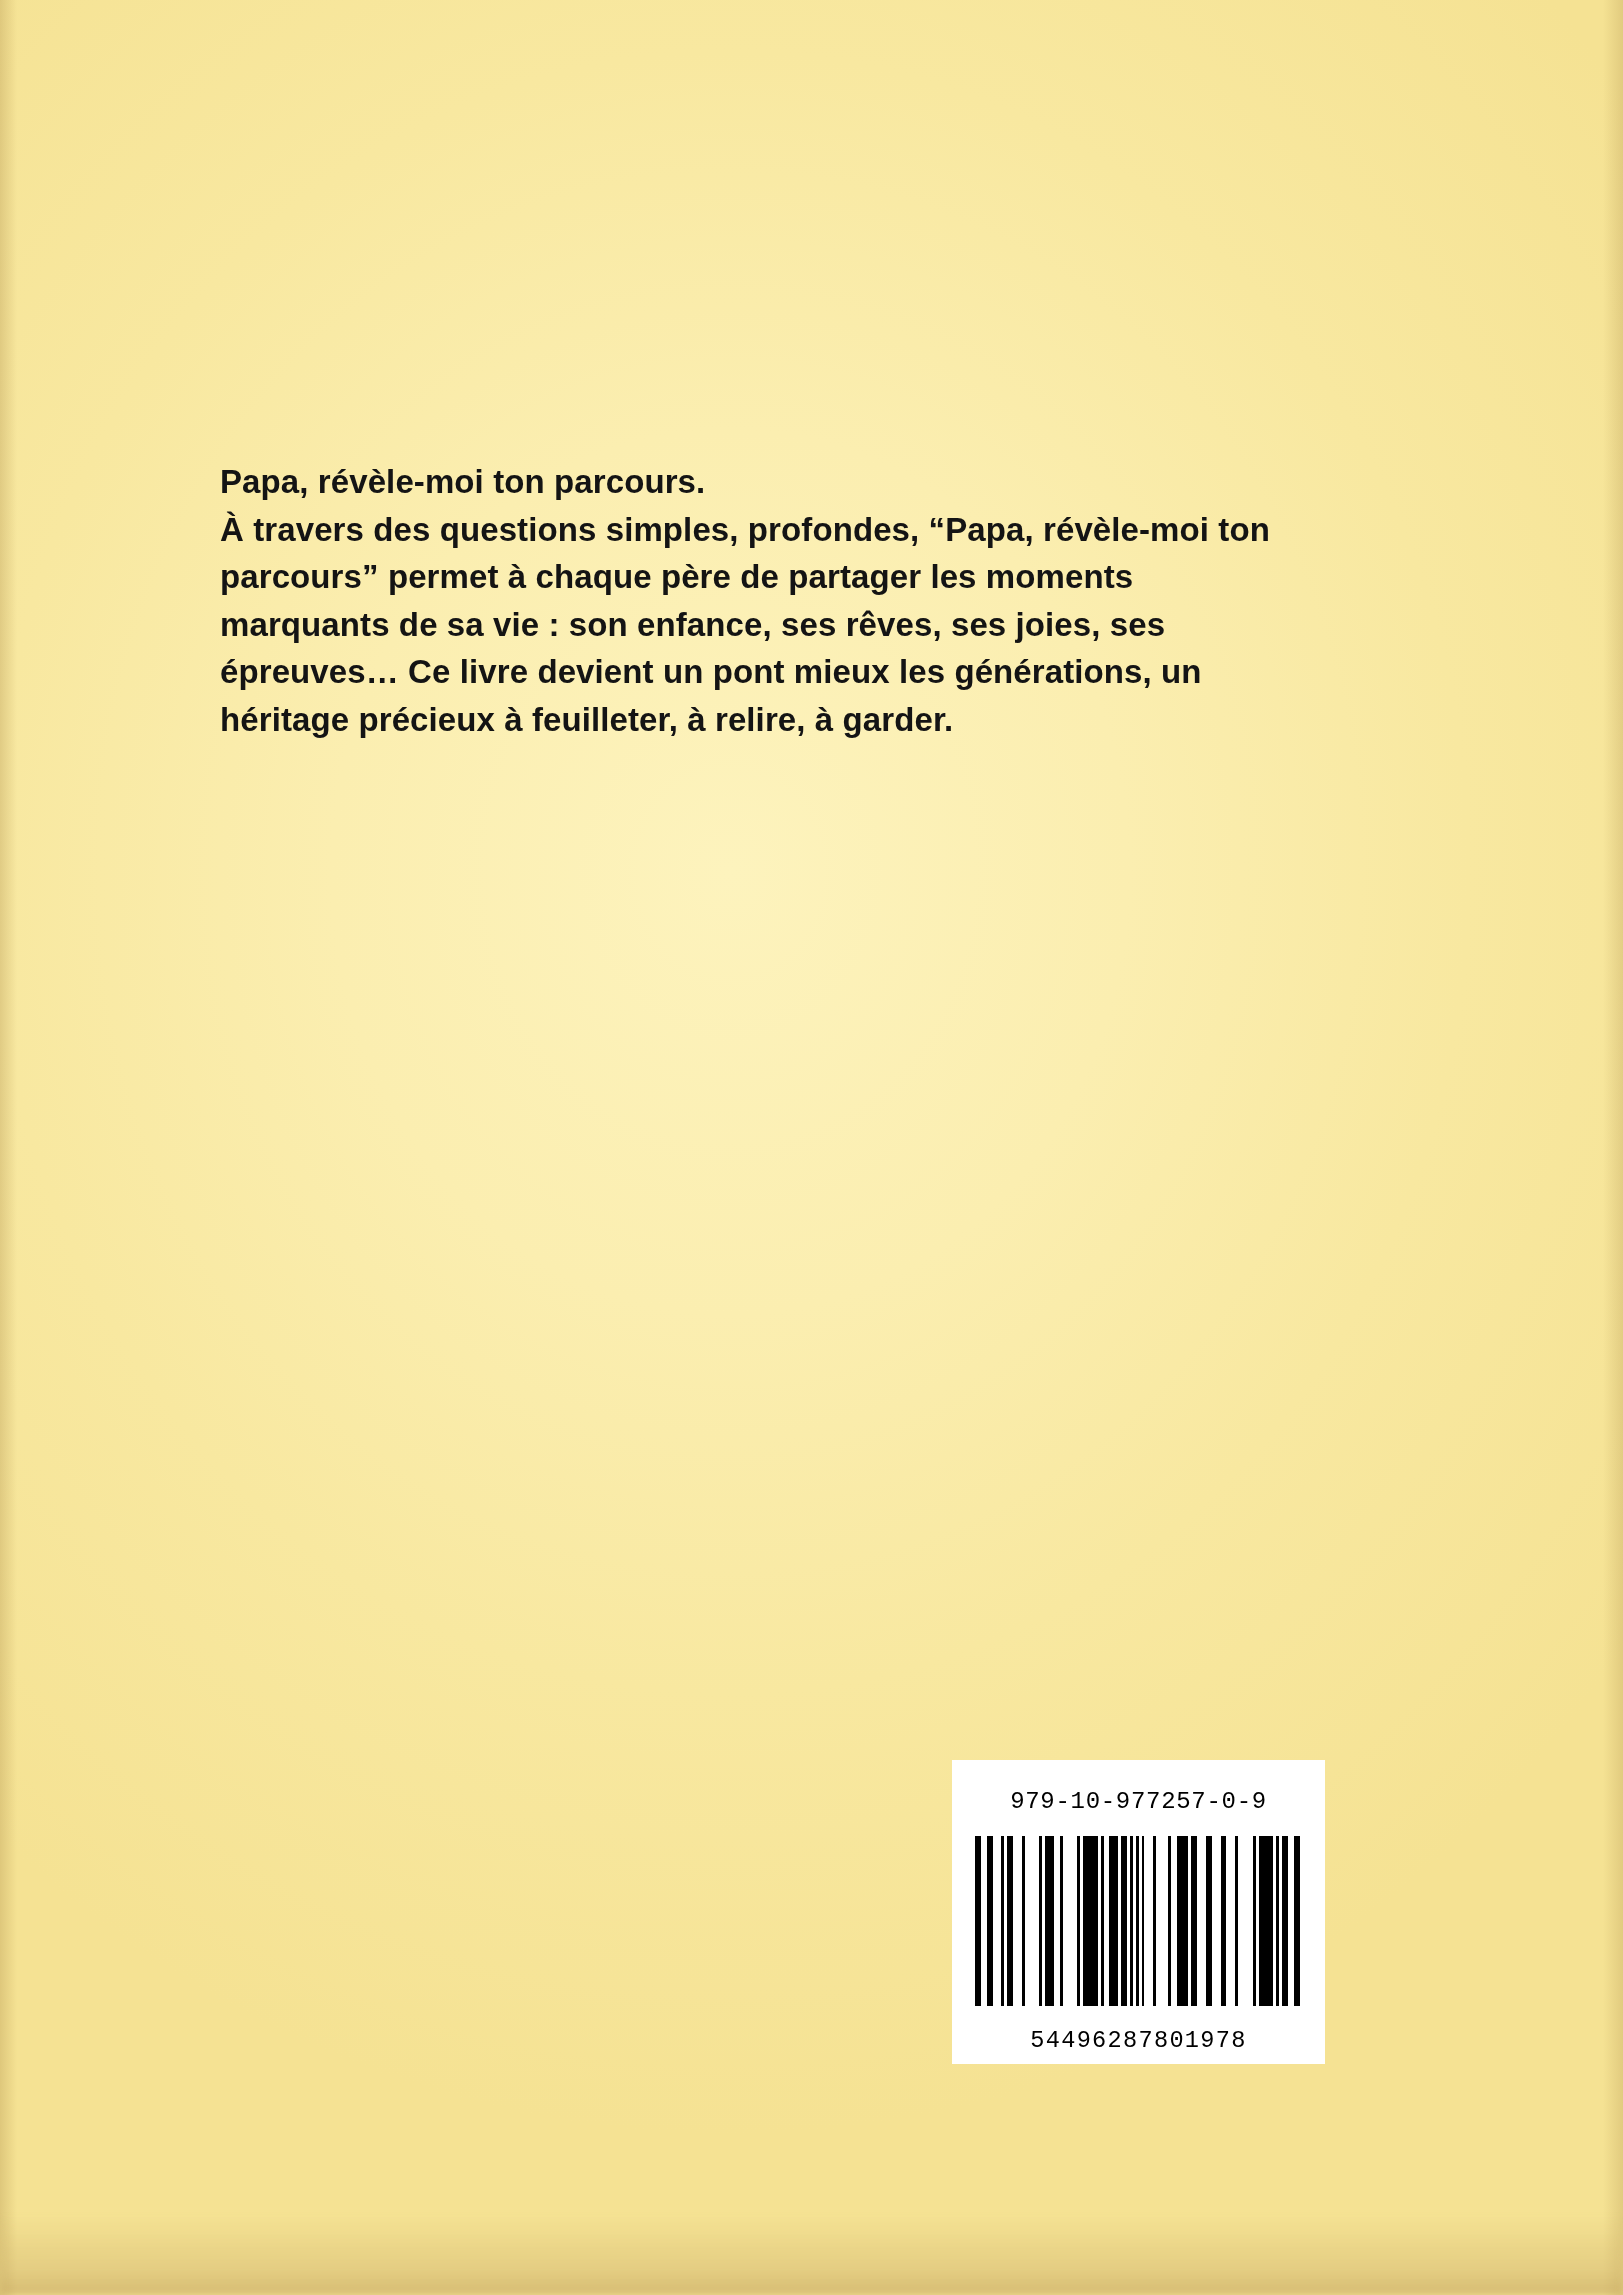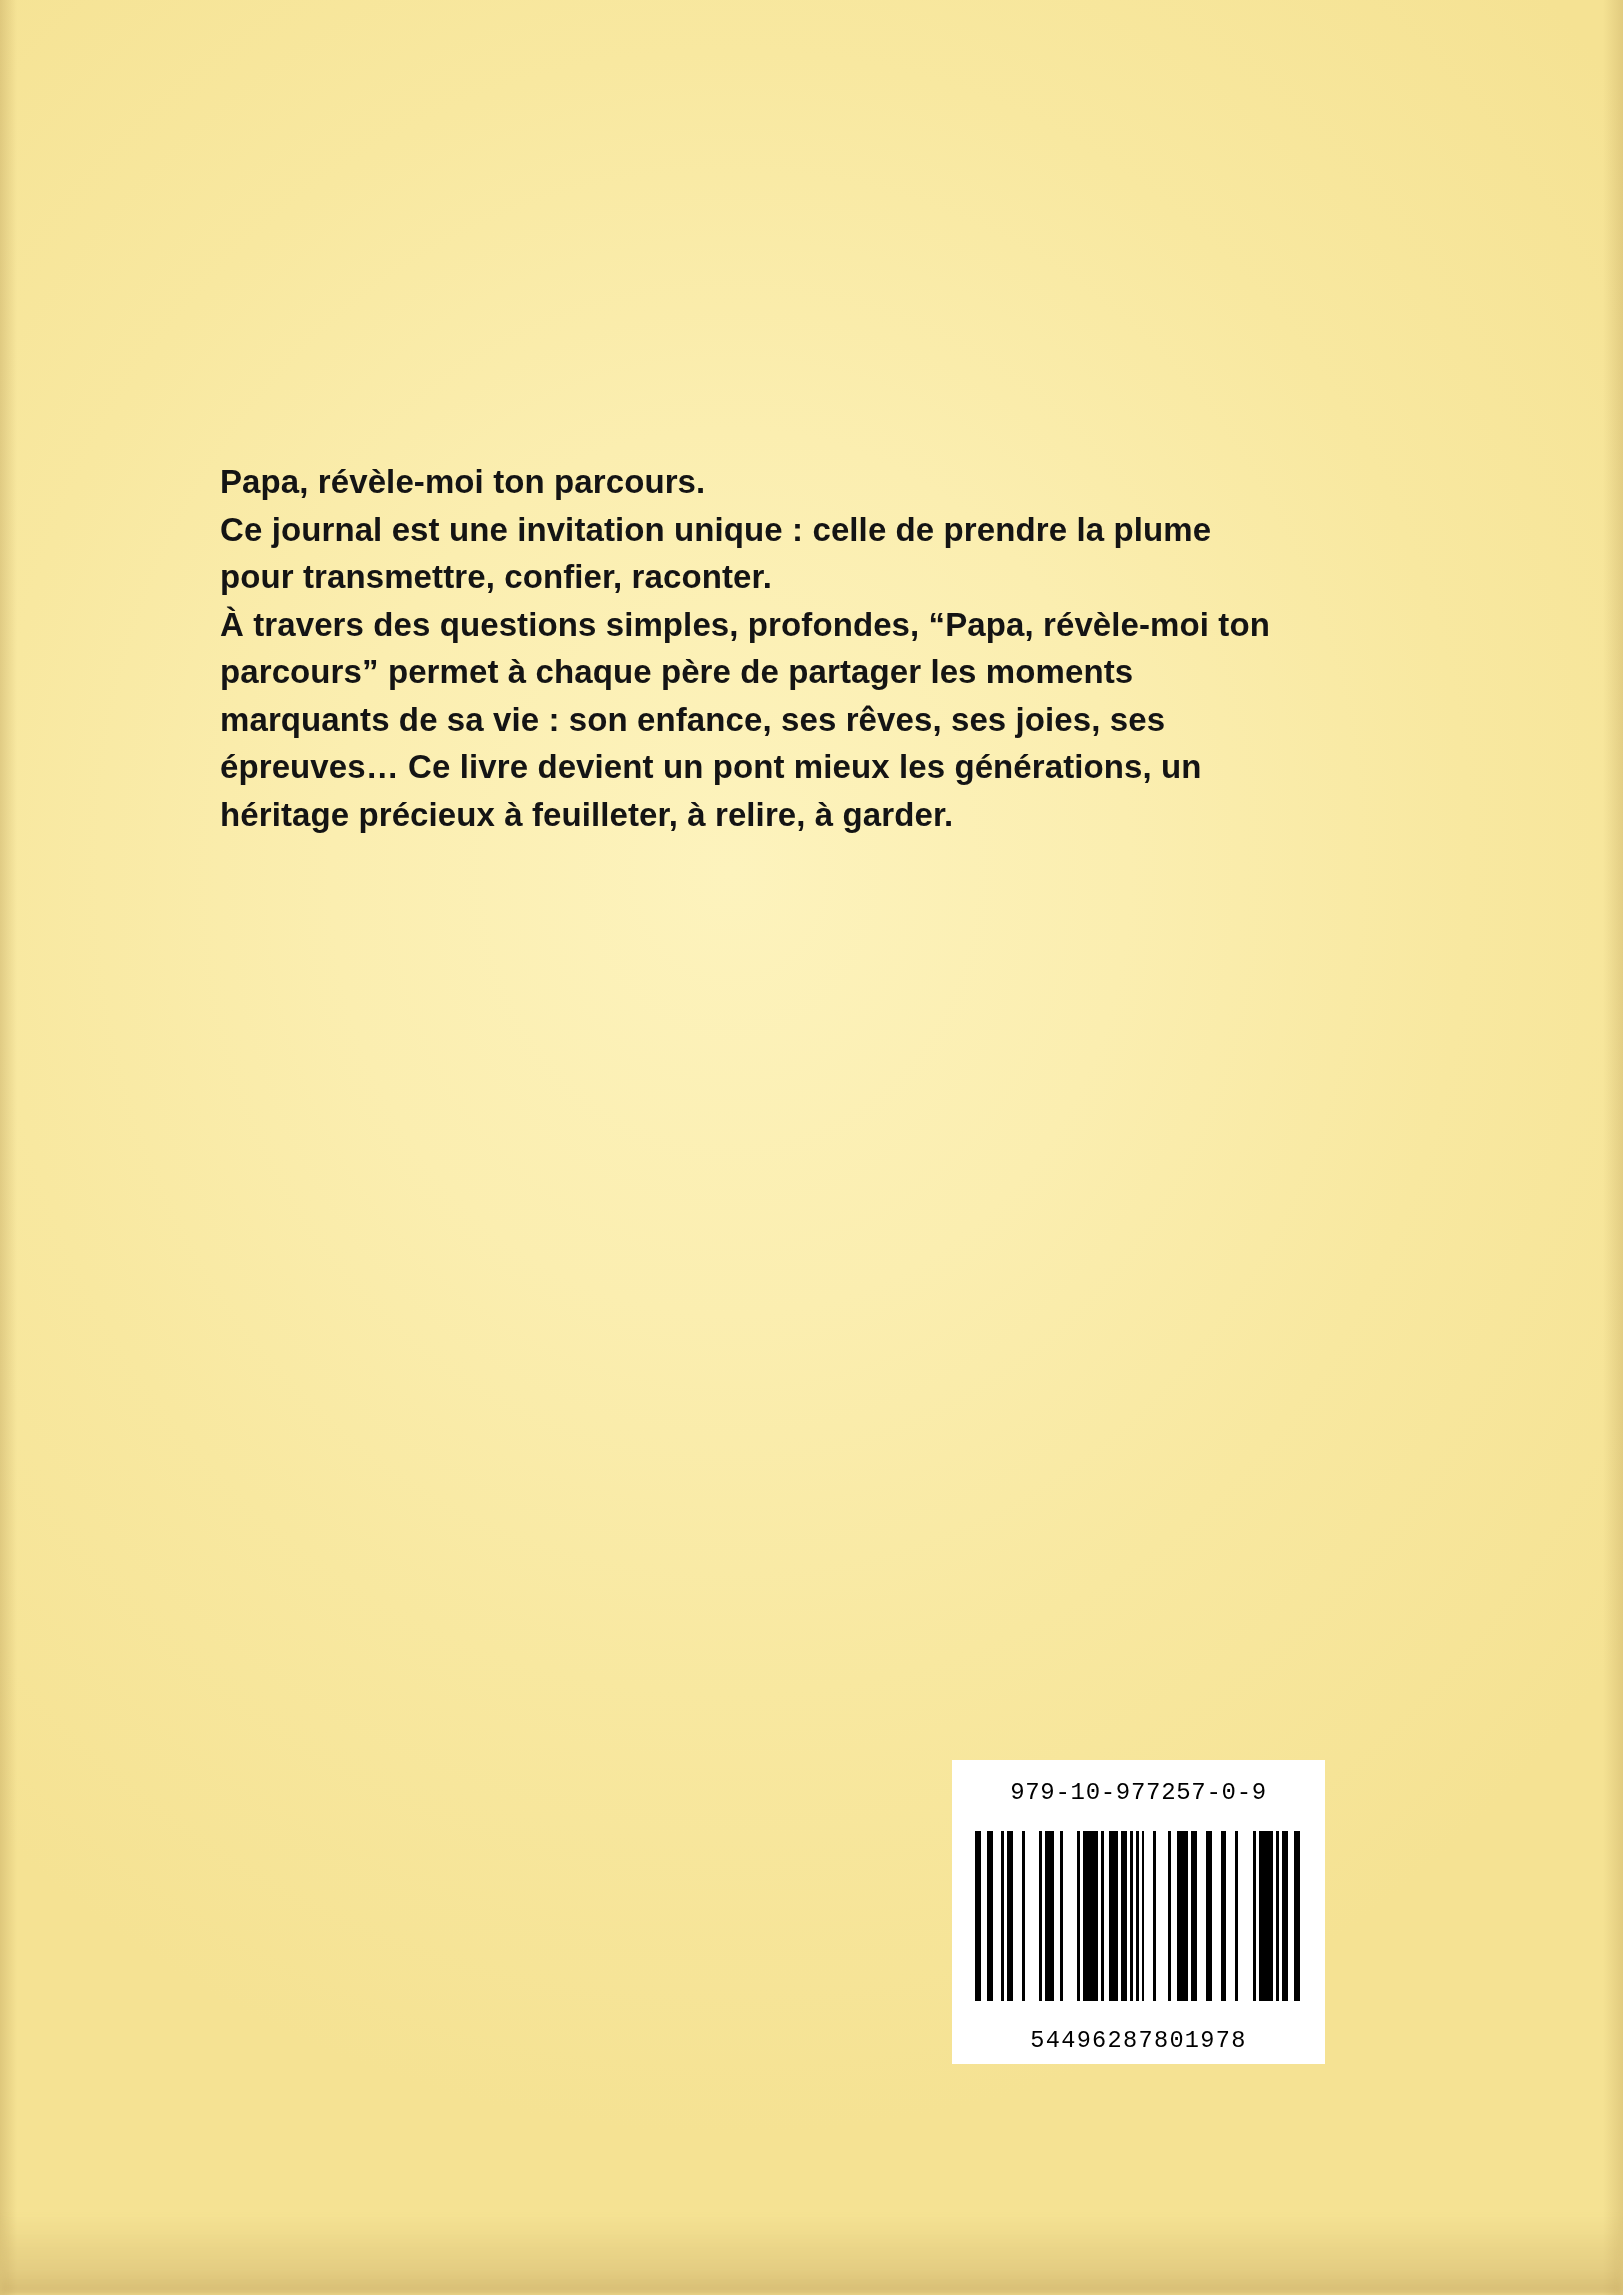--- a/index.html
+++ b/index.html
@@ -70,21 +70,21 @@
     align-items: center;
     justify-content: space-between;
     padding: 9.2px 0 6.5px 0;
     box-sizing: border-box;
   }
   .isbn-text {
     font-family: "Liberation Mono", monospace;
     font-size: 24px;
     letter-spacing: 0.7px;
     color: #000;
-    margin-top: 10px;
+    margin-top: 19px;
   }
   .bars {
     width: 327px;
     height: 170px;
     display: flex;
     align-items: stretch;
   }
   .bars span {
     display: block;
     background: #000;
@@ -103,21 +103,20 @@
 </style>
 </head>
 <body>
 
 <div class="cover">
   <div class="edge-left"></div>
   <div class="edge-right"></div>
 
   <div class="blurb">
     <p>Papa, révèle-moi ton parcours.</p>
-    <p>Ce journal est une invitation unique : celle de prendre la plume pour transmettre, confier, raconter.</p>
     <p>À travers des questions simples, profondes, “Papa, révèle-moi ton parcours” permet à chaque père de partager les moments marquants de sa vie : son enfance, ses rêves, ses joies, ses épreuves… Ce livre devient un pont mieux les générations, un héritage précieux à feuilleter, à relire, à garder.</p>
   </div>
 
   <div class="barcode-box">
     <div class="isbn-text">979-10-977257-0-9</div>
     <div class="bars" id="bars">
         <span class="" style="width:5.9px"></span>
         <span class="w" style="width:5.9px"></span>
         <span class="" style="width:5.9px"></span>
         <span class="w" style="width:8.8px"></span>

